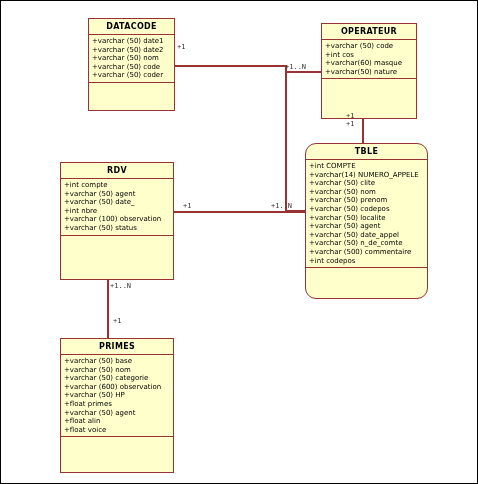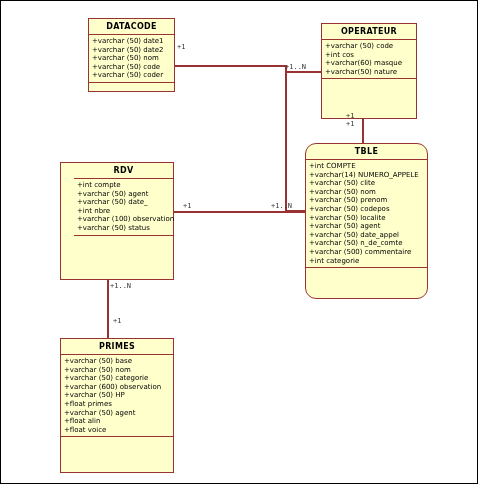--- a/index.html
+++ b/index.html
@@ -90,21 +90,21 @@
   <div class="mult" style="left:345px; top:119px;">+1</div>
 
   <div class="mult" style="left:182px; top:201px;">+1</div>
 
   <div class="mult" style="left:270px; top:201px;">+1..N</div>
 
   <div class="mult" style="left:109px; top:281px;">+1..N</div>
 
   <div class="mult" style="left:112px; top:316px;">+1</div>
 
-  <div class="uml-class" style="left:87px; top:17px; width:87px; height:74px;">
+  <div class="uml-class" style="left:87px; top:17px; width:87px; height:93px;">
     <div class="uml-title">DATACODE</div>
     <div class="uml-attrs">
       <div class="uml-attr">+varchar (50) date1</div>
       <div class="uml-attr">+varchar (50) date2</div>
       <div class="uml-attr">+varchar (50) nom</div>
       <div class="uml-attr">+varchar (50) code</div>
       <div class="uml-attr">+varchar (50) coder</div>
     </div>
     <div class="uml-ops"></div>
   </div>
@@ -127,26 +127,26 @@
       <div class="uml-attr">+varchar(14) NUMERO_APPELE</div>
       <div class="uml-attr">+varchar (50) clite</div>
       <div class="uml-attr">+varchar (50) nom</div>
       <div class="uml-attr">+varchar (50) prenom</div>
       <div class="uml-attr">+varchar (50) codepos</div>
       <div class="uml-attr">+varchar (50) localite</div>
       <div class="uml-attr">+varchar (50) agent</div>
       <div class="uml-attr">+varchar (50) date_appel</div>
       <div class="uml-attr">+varchar (50) n_de_comte</div>
       <div class="uml-attr">+varchar (500) commentaire</div>
-      <div class="uml-attr">+int categorie</div>
+      <div class="uml-attr">+int codepos</div>
     </div>
     <div class="uml-ops"></div>
   </div>
 
-  <div class="uml-class" style="left:59px; top:161px; width:114px; height:118px;padding-left:13px;">
+  <div class="uml-class" style="left:59px; top:161px; width:114px; height:118px;">
     <div class="uml-title">RDV</div>
     <div class="uml-attrs">
       <div class="uml-attr">+int compte</div>
       <div class="uml-attr">+varchar (50) agent</div>
       <div class="uml-attr">+varchar (50) date_</div>
       <div class="uml-attr">+int nbre</div>
       <div class="uml-attr">+varchar (100) observation</div>
       <div class="uml-attr">+varchar (50) status</div>
     </div>
     <div class="uml-ops"></div>

